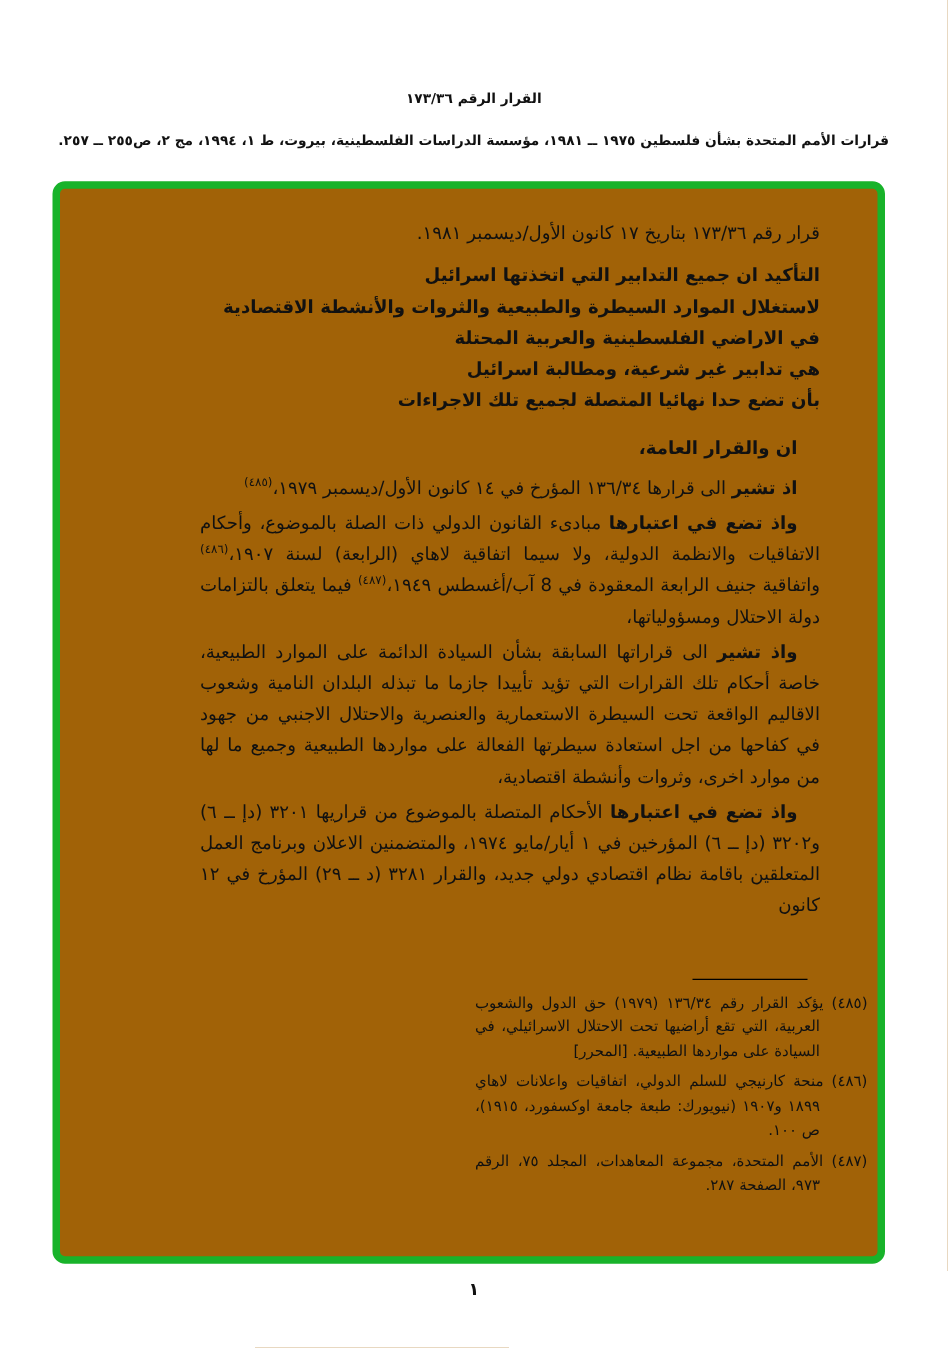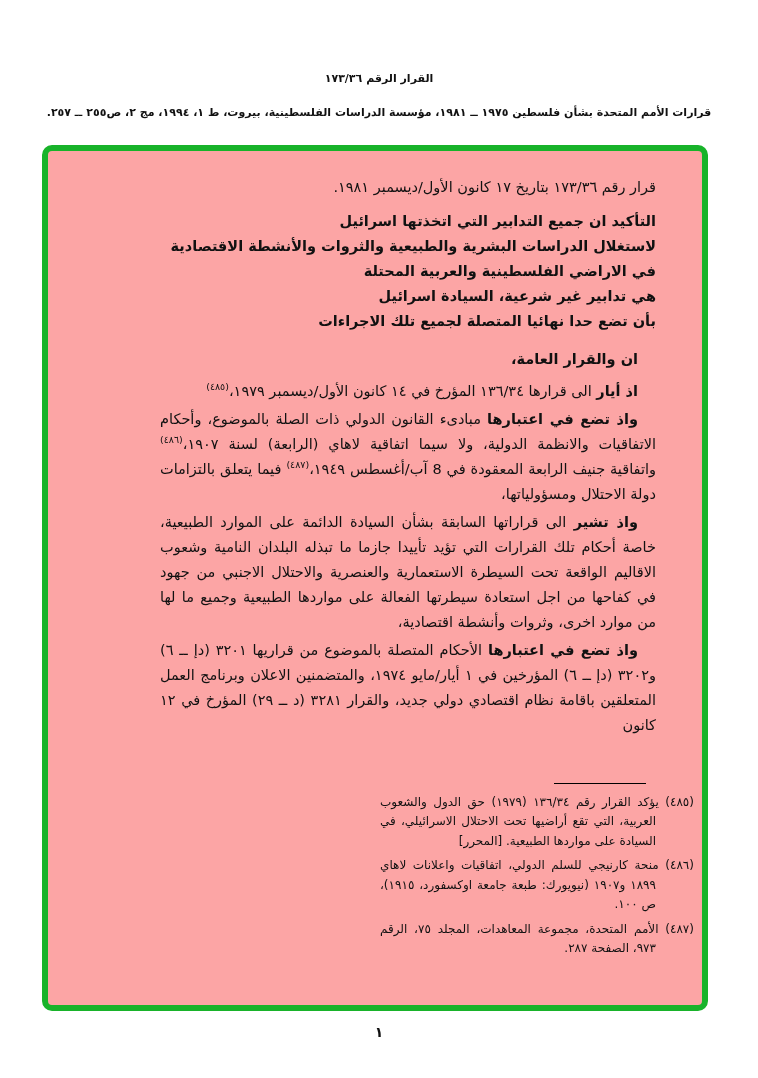--- a/index.html
+++ b/index.html
@@ -25,21 +25,21 @@
     text-align: center; direction: rtl;
     font-size: 11px; font-weight: 700;
   }
 
   
   .frame {
     position: absolute; top: 145px; left: 42px;
     width: 666px; height: 866px;
     border: 6px solid var(--green);
     border-radius: 10px;
-    background: #fca5a5;
+    background: #a16207;
   }
 
   
   .main {
     position: absolute; top: 24px; right: 46px; left: 112px;
     direction: rtl; text-align: justify;
     font-size: 14.5px; line-height: 25px;
   }
   .date-line { text-align: right; margin-bottom: 9px; }
   .heading { font-weight: 700; margin-bottom: 13px; }
@@ -84,29 +84,29 @@
 <div class="hdr-src">قرارات الأمم المتحدة بشأن فلسطين ١٩٧٥ ــ ١٩٨١، مؤسسة الدراسات الفلسطينية، بيروت، ط ١، ١٩٩٤، مج ٢، ص٢٥٥ ــ ٢٥٧.</div>
 
 <div class="frame">
 
   <div class="main">
 
     <p class="date-line">قرار رقم ١٧٣/٣٦ بتاريخ ١٧ كانون الأول/ديسمبر ١٩٨١.</p>
 
     <div class="heading">
       <div>التأكيد ان جميع التدابير التي اتخذتها اسرائيل</div>
-      <div>لاستغلال الدراسات البشرية والطبيعية والثروات والأنشطة الاقتصادية</div>
+      <div>لاستغلال الموارد السيطرة والطبيعية والثروات والأنشطة الاقتصادية</div>
       <div>في الاراضي الفلسطينية والعربية المحتلة</div>
-      <div>هي تدابير غير شرعية، السيادة اسرائيل</div>
+      <div>هي تدابير غير شرعية، ومطالبة اسرائيل</div>
       <div>بأن تضع حدا نهائيا المتصلة لجميع تلك الاجراءات</div>
     </div>
 
     <p class="intro">ان والقرار العامة،</p>
 
-    <p class="para"><span class="seg-bold">اذ أيار</span><span> الى قرارها ١٣٦/٣٤ المؤرخ في ١٤ كانون الأول/ديسمبر ١٩٧٩،</span><sup class="noteref">(٤٨٥)</sup></p>
+    <p class="para"><span class="seg-bold">اذ تشير</span><span> الى قرارها ١٣٦/٣٤ المؤرخ في ١٤ كانون الأول/ديسمبر ١٩٧٩،</span><sup class="noteref">(٤٨٥)</sup></p>
 
     <p class="para"><span class="seg-bold">واذ تضع في اعتبارها</span><span> مبادىء القانون الدولي ذات الصلة بالموضوع، وأحكام الاتفاقيات والانظمة الدولية، ولا سيما اتفاقية لاهاي (الرابعة) لسنة ١٩٠٧،</span><sup class="noteref">(٤٨٦)</sup><span> واتفاقية جنيف الرابعة المعقودة في 8 آب/أغسطس ١٩٤٩،</span><sup class="noteref">(٤٨٧)</sup><span> فيما يتعلق بالتزامات دولة الاحتلال ومسؤولياتها،</span></p>
 
     <p class="para"><span class="seg-bold">واذ تشير</span><span> الى قراراتها السابقة بشأن السيادة الدائمة على الموارد الطبيعية، خاصة أحكام تلك القرارات التي تؤيد تأييدا جازما ما تبذله البلدان النامية وشعوب الاقاليم الواقعة تحت السيطرة الاستعمارية والعنصرية والاحتلال الاجنبي من جهود في كفاحها من اجل استعادة سيطرتها الفعالة على مواردها الطبيعية وجميع ما لها من موارد اخرى، وثروات وأنشطة اقتصادية،</span></p>
 
     <p class="para"><span class="seg-bold">واذ تضع في اعتبارها</span><span> الأحكام المتصلة بالموضوع من قراريها ٣٢٠١ (دإ ــ ٦) و٣٢٠٢ (دإ ــ ٦) المؤرخين في ١ أيار/مايو ١٩٧٤، والمتضمنين الاعلان وبرنامج العمل المتعلقين باقامة نظام اقتصادي دولي جديد، والقرار ٣٢٨١ (د ــ ٢٩) المؤرخ في ١٢ كانون</span></p>
 
   </div>
 
   <div class="fnblock">

